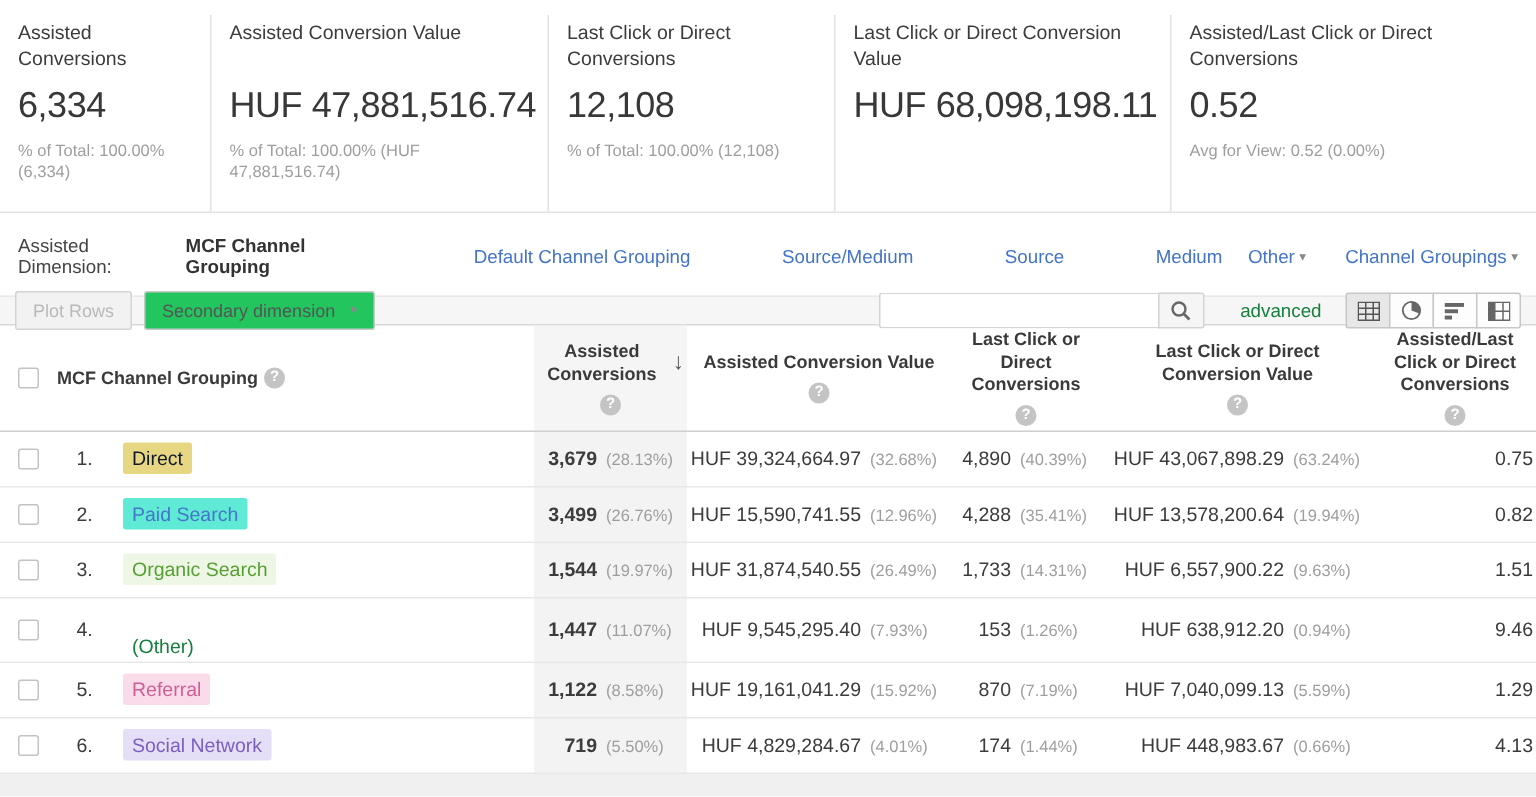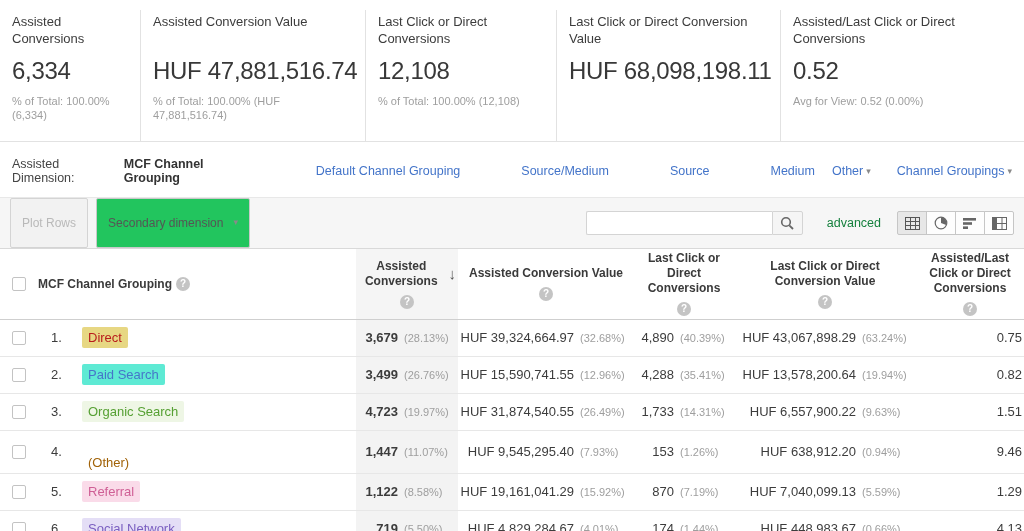--- a/index.html
+++ b/index.html
@@ -23,22 +23,22 @@
   .dim-row { display:flex; align-items:center; padding:15px 12px 12px 12px; font-size:12.5px; flex-wrap:nowrap; }
   .dim-label { color:#444; margin-right:7px; }
   .dim-selected { font-weight:bold; color:#333; margin-right:19px; }
   .dim-link { color:#4374c9; margin-right:17px; cursor:pointer; white-space:nowrap;margin-left:44px; }
   .dim-dd { color:#4374c9; cursor:pointer; white-space:nowrap; }
   .dd-gap { margin-left:26px; }
   .caret { display:inline-block; color:#8a8a8a; font-size:9px; margin-left:3px; transform:translateY(-1px); }
   .caret::after { content:"▾"; }
 
   
-  .toolbar { display:flex; background:#f6f6f6;
-    border-top:1px solid #e8e8e8; border-bottom:1px solid #d9d9d9; padding:0 10px; height:52px; }
+  .toolbar { display:flex; align-items:center; background:#f6f6f6;
+    border-top:1px solid #e8e8e8; border-bottom:1px solid #d9d9d9; padding:0 10px; height:20px; }
   .btn { font-size:12px; border:1px solid #d4d4d4; border-radius:2px; padding:5px 11px; background:#f5f5f5; cursor:pointer; }
   .btn-plot { color:#b9b9b9; background:#f2f2f2; }
   .btn-secondary { background:#22c55e; border-color:#c9c9c9; color:#555; margin-left:8px;
     display:flex; align-items:center; gap:7px; }
   .search-wrap { margin-left:auto; display:flex; align-items:center; }
   .search-input { width:186px; height:24px; border:1px solid #d4d4d4; border-right:none;
     border-radius:2px 0 0 2px; padding:0 7px; font-size:12px; outline:none; background:#fff;
     font-family:"Liberation Sans", sans-serif; }
   .search-btn { width:31px; height:24px; border:1px solid #d4d4d4; background:#f5f5f5;
     border-radius:0 2px 2px 0; display:flex; align-items:center; justify-content:center; cursor:pointer; }
@@ -226,21 +226,21 @@
           <span>Assisted/Last Click or Direct Conversions</span>
           <span class="help"></span>
         </div>
       </th>
     </tr>
   </thead>
   <tbody id="table-body">
   <tr>
     <td class="cb-cell"><span class="checkbox"></span></td>
     <td class="idx-cell">1.</td>
-    <td><span class="chip" style="background: rgb(231, 215, 131); color: #b91c1c;">Direct</span></td>
+    <td><span class="chip" style="background: rgb(231, 215, 131); color: #0f172a;">Direct</span></td>
     <td class="m-cell sorted">
       <span class="val bold">3,679</span><span class="pct">(28.13%)</span>
     </td>
     <td class="m-cell">
       <span class="val">HUF 39,324,664.97</span><span class="pct">(32.68%)</span>
     </td>
     <td class="m-cell">
       <span class="val">4,890</span><span class="pct">(40.39%)</span>
     </td>
     <td class="m-cell">
@@ -266,38 +266,38 @@
       <span class="val">HUF 13,578,200.64</span><span class="pct">(19.94%)</span>
     </td>
     <td class="ratio-cell">0.82</td>
   </tr>
 
   <tr>
     <td class="cb-cell"><span class="checkbox"></span></td>
     <td class="idx-cell">3.</td>
     <td><span class="chip" style="background: rgb(238, 246, 229); color: rgb(86, 160, 51);">Organic Search</span></td>
     <td class="m-cell sorted">
-      <span class="val bold">4,723</span><span class="pct">(19.97%)</span>
+      <span class="val bold">1,544</span><span class="pct">(19.97%)</span>
     </td>
     <td class="m-cell">
       <span class="val">HUF 31,874,540.55</span><span class="pct">(26.49%)</span>
     </td>
     <td class="m-cell">
       <span class="val">1,733</span><span class="pct">(14.31%)</span>
     </td>
     <td class="m-cell">
       <span class="val">HUF 6,557,900.22</span><span class="pct">(9.63%)</span>
     </td>
     <td class="ratio-cell">1.51</td>
   </tr>
 
   <tr>
     <td class="cb-cell"><span class="checkbox"></span></td>
     <td class="idx-cell">4.</td>
-    <td><span class="chip" style="background: transparent; color: #a16207; margin-top: 21px;">(Other)</span></td>
+    <td><span class="chip" style="background: transparent; color: #15803d; margin-top: 21px;">(Other)</span></td>
     <td class="m-cell sorted">
       <span class="val bold">1,447</span><span class="pct">(11.07%)</span>
     </td>
     <td class="m-cell">
       <span class="val">HUF 9,545,295.40</span><span class="pct">(7.93%)</span>
     </td>
     <td class="m-cell">
       <span class="val">153</span><span class="pct">(1.26%)</span>
     </td>
     <td class="m-cell">

